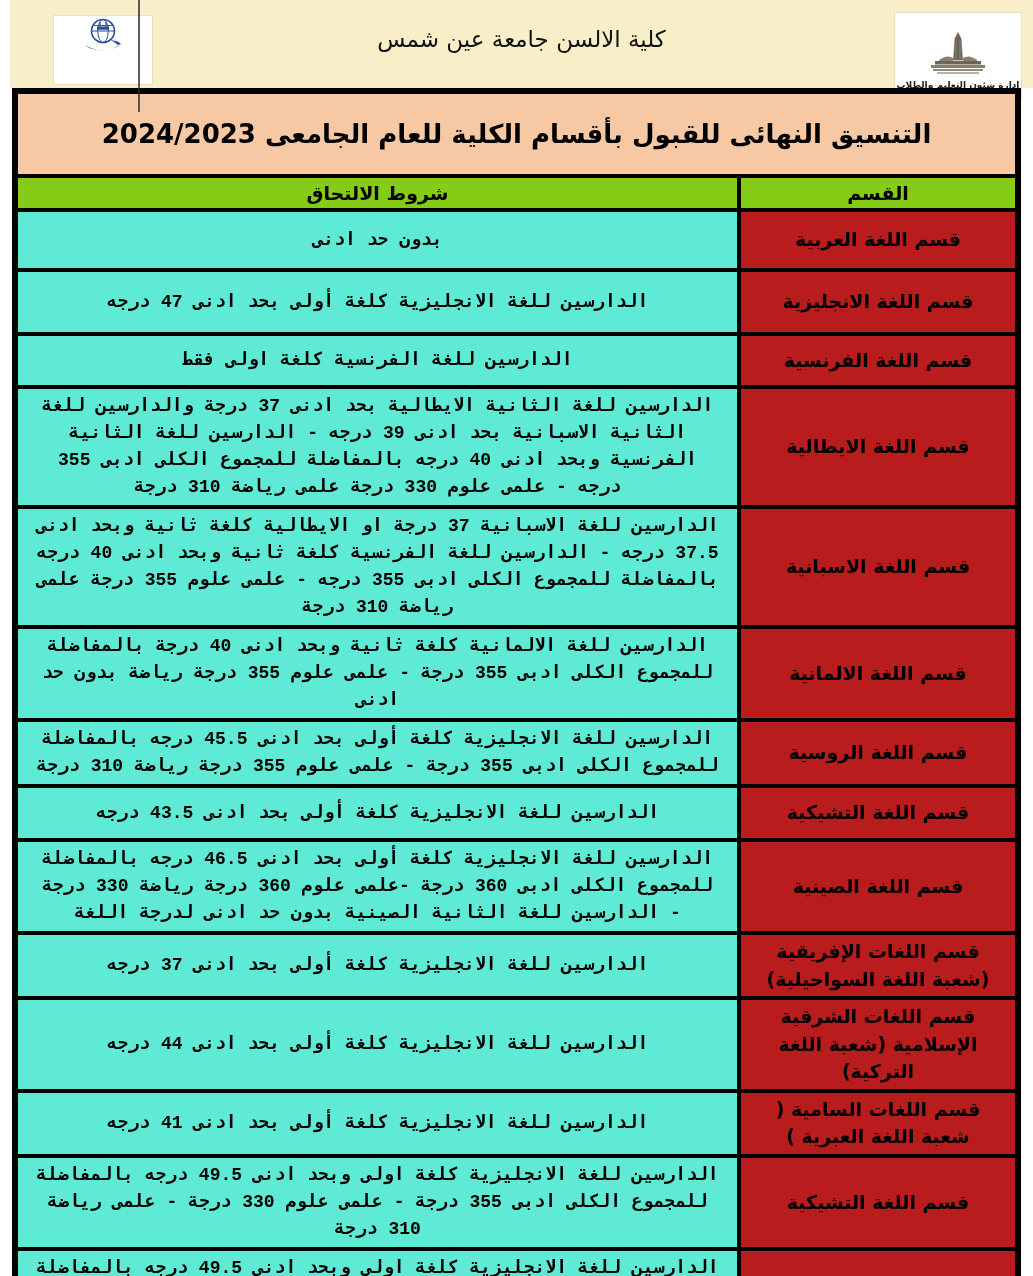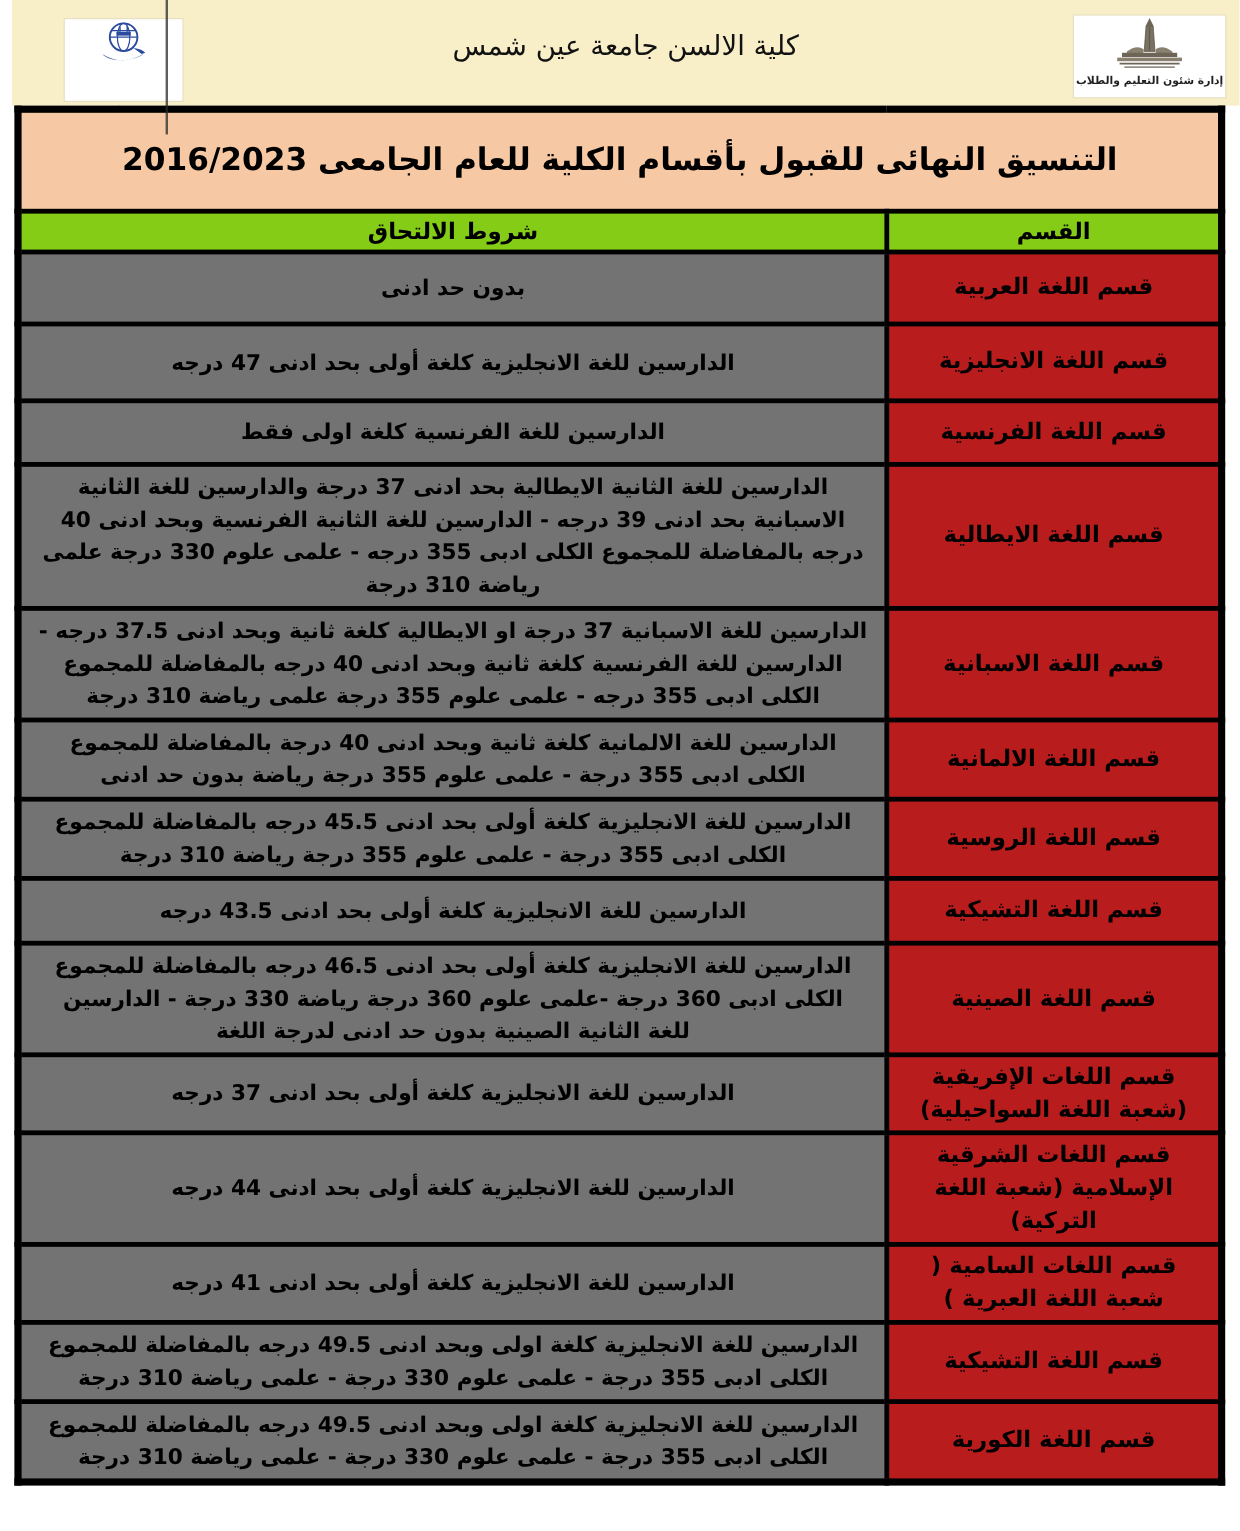--- a/index.html
+++ b/index.html
@@ -20,21 +20,21 @@
     position:absolute;top:26px;left:0;right:0;
     text-align:center;
     font-size:23px;font-weight:normal;color:#111;
   }
   .logo-box{
     position:absolute;background:#ffffff;
     display:flex;flex-direction:column;align-items:center;justify-content:flex-start;
     box-shadow:0 0 0 1px #e8dfc0;
   }
   .logo-alsun{left:44px;top:16px;width:98px;height:66px;padding-top:2px;gap:32px;}
-  .logo-asu{right:12px;top:13px;width:126px;height:68px;padding-top:0;}
+  .logo-asu{right:12px;top:13px;width:126px;height:68px;padding-top:17px;}
   .logo-caption{font-size:9px;font-weight:bold;color:#222;line-height:1.25;text-align:center;white-space:nowrap;}
   .scan-line{
     position:absolute;left:128px;top:0;width:2px;height:112px;
     background:rgba(40,40,40,.75);z-index:5;
   }
 
   
   table.coord{
     position:absolute;top:88px;left:12px;
     width:1009px;
@@ -61,24 +61,25 @@
     padding:2px 6px;
   }
   td.dept{
     background:#b91c1c;
     width:258px;
     font-size:19px;
     line-height:1.45;
     padding:3px 8px;
   }
   td.req{
-    background:#737373;
+    background:#5eead4;
     font-size:18px;
     line-height:1.5;
     padding:4px 14px;
+    font-family:Liberation Mono, monospace;
   }
 </style>
 </head>
 <body>
 
 <div class="page">
 
   <div class="letterhead">
 
     <div class="logo-box logo-alsun">
@@ -121,21 +122,21 @@
     <div class="scan-line"></div>
   </div>
 
   <table class="coord">
     <colgroup>
       <col style="width:258px">
       <col>
     </colgroup>
     <tbody>
       <tr>
-        <td colspan="2" class="main-title-cell">التنسيق النهائى للقبول بأقسام الكلية للعام الجامعى 2016/2023</td>
+        <td colspan="2" class="main-title-cell">التنسيق النهائى للقبول بأقسام الكلية للعام الجامعى 2024/2023</td>
       </tr>
       <tr>
         <th class="head-cell">القسم</th>
         <th class="head-cell">شروط الالتحاق</th>
       </tr>
 
       <tr style="height:60px">
         <td class="dept">قسم اللغة العربية</td>
         <td class="req">بدون حد ادنى</td>
       </tr>

